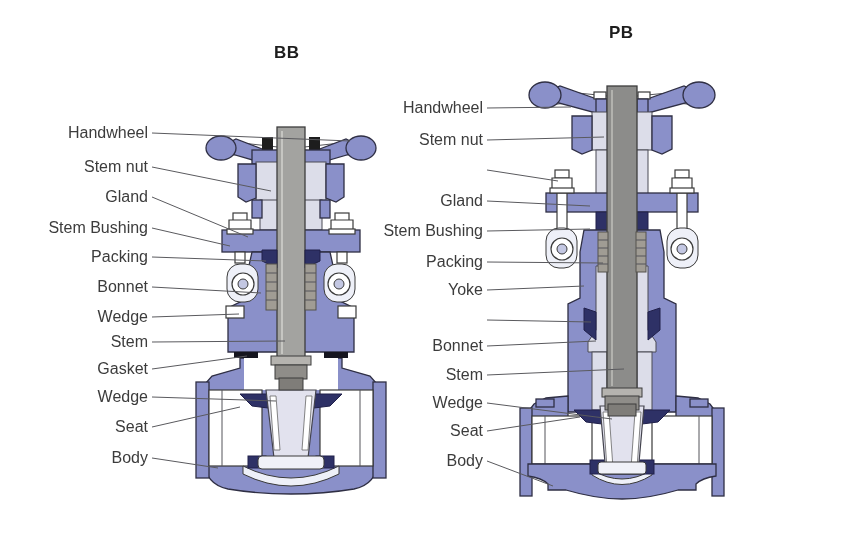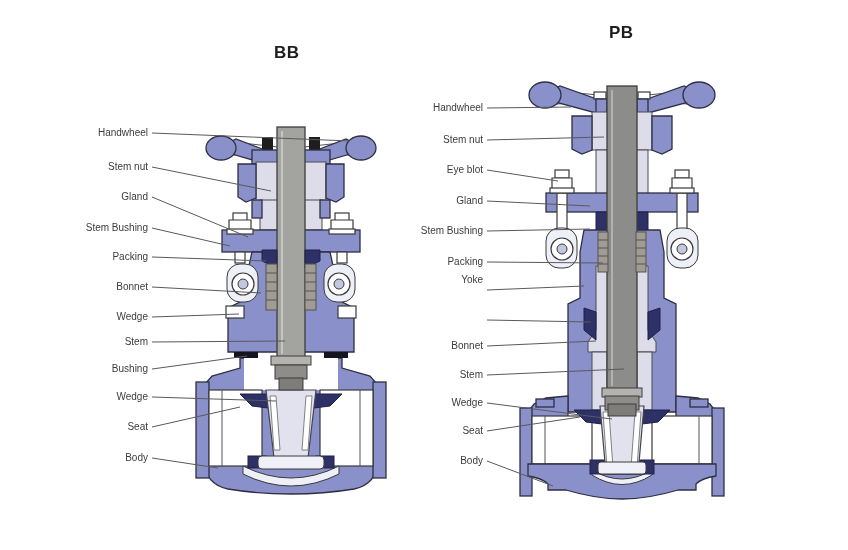--- a/index.html
+++ b/index.html
@@ -1,19 +1,19 @@
 <!DOCTYPE html>
 <html><head>
 <meta charset="utf-8">
 <style>
   html,body{margin:0;padding:0;background:#ffffff;}
   .canvas{position:relative;width:848px;height:550px;background:#ffffff;overflow:hidden;
           font-family:"Liberation Sans",sans-serif;}
   .ttl{position:absolute;font-size:17px;font-weight:bold;color:#1d1d1d;letter-spacing:.5px;}
-  .lbl{position:absolute;width:120px;height:16px;line-height:16px;font-size:10px;color:#3c3c3c;
+  .lbl{position:absolute;width:120px;height:16px;line-height:16px;font-size:16px;color:#3c3c3c;
        text-align:right;white-space:nowrap;}
   svg{position:absolute;left:0;top:0;}
   .p  {fill:#8a90c9;stroke:#2f2f44;stroke-width:1.3;}
   .dn {fill:#2e3166;stroke:#20204a;stroke-width:1;}
   .w  {fill:#ffffff;stroke:#3a3a3a;stroke-width:1.2;}
   .lg {fill:#dcdde9;stroke:#4a4a55;stroke-width:1;}
   .lt {fill:#eef0f8;stroke:#3a3a3a;stroke-width:1;}
   .sg {fill:#a3a3a0;stroke:#3d3d3d;stroke-width:1.3;}
   .sgd{fill:#8c8c8a;stroke:#3d3d3d;stroke-width:1.3;}
   .wg {fill:#e2e2ee;stroke:#44444e;stroke-width:1.2;}
@@ -34,32 +34,31 @@
   <div class="ttl" style="left:609px;top:23px;">PB</div>
 
   <div class="lbl" style="left:28px;top:125px;">Handwheel</div>
   <div class="lbl" style="left:28px;top:159px;">Stem nut</div>
   <div class="lbl" style="left:28px;top:189px;">Gland</div>
   <div class="lbl" style="left:28px;top:220px;">Stem Bushing</div>
   <div class="lbl" style="left:28px;top:249px;">Packing</div>
   <div class="lbl" style="left:28px;top:279px;">Bonnet</div>
   <div class="lbl" style="left:28px;top:309px;">Wedge</div>
   <div class="lbl" style="left:28px;top:334px;">Stem</div>
-  <div class="lbl" style="left:28px;top:361px;">Bushing</div>
+  <div class="lbl" style="left:28px;top:361px;">Gasket</div>
   <div class="lbl" style="left:28px;top:389px;">Wedge</div>
   <div class="lbl" style="left:28px;top:419px;">Seat</div>
   <div class="lbl" style="left:28px;top:450px;">Body</div>
 
   <div class="lbl" style="left:363px;top:100px;">Handwheel</div>
   <div class="lbl" style="left:363px;top:132px;">Stem nut</div>
-  <div class="lbl" style="left:363px;top:162px;">Eye blot</div>
   <div class="lbl" style="left:363px;top:193px;">Gland</div>
   <div class="lbl" style="left:363px;top:223px;">Stem Bushing</div>
   <div class="lbl" style="left:363px;top:254px;">Packing</div>
-  <div class="lbl" style="left:363px;top:272px;">Yoke</div>
+  <div class="lbl" style="left:363px;top:282px;">Yoke</div>
   <div class="lbl" style="left:363px;top:338px;">Bonnet</div>
   <div class="lbl" style="left:363px;top:367px;">Stem</div>
   <div class="lbl" style="left:363px;top:395px;">Wedge</div>
   <div class="lbl" style="left:363px;top:423px;">Seat</div>
   <div class="lbl" style="left:363px;top:453px;">Body</div>
 
   <svg width="848" height="550" viewBox="0 0 848 550">
 
     <g>
 

